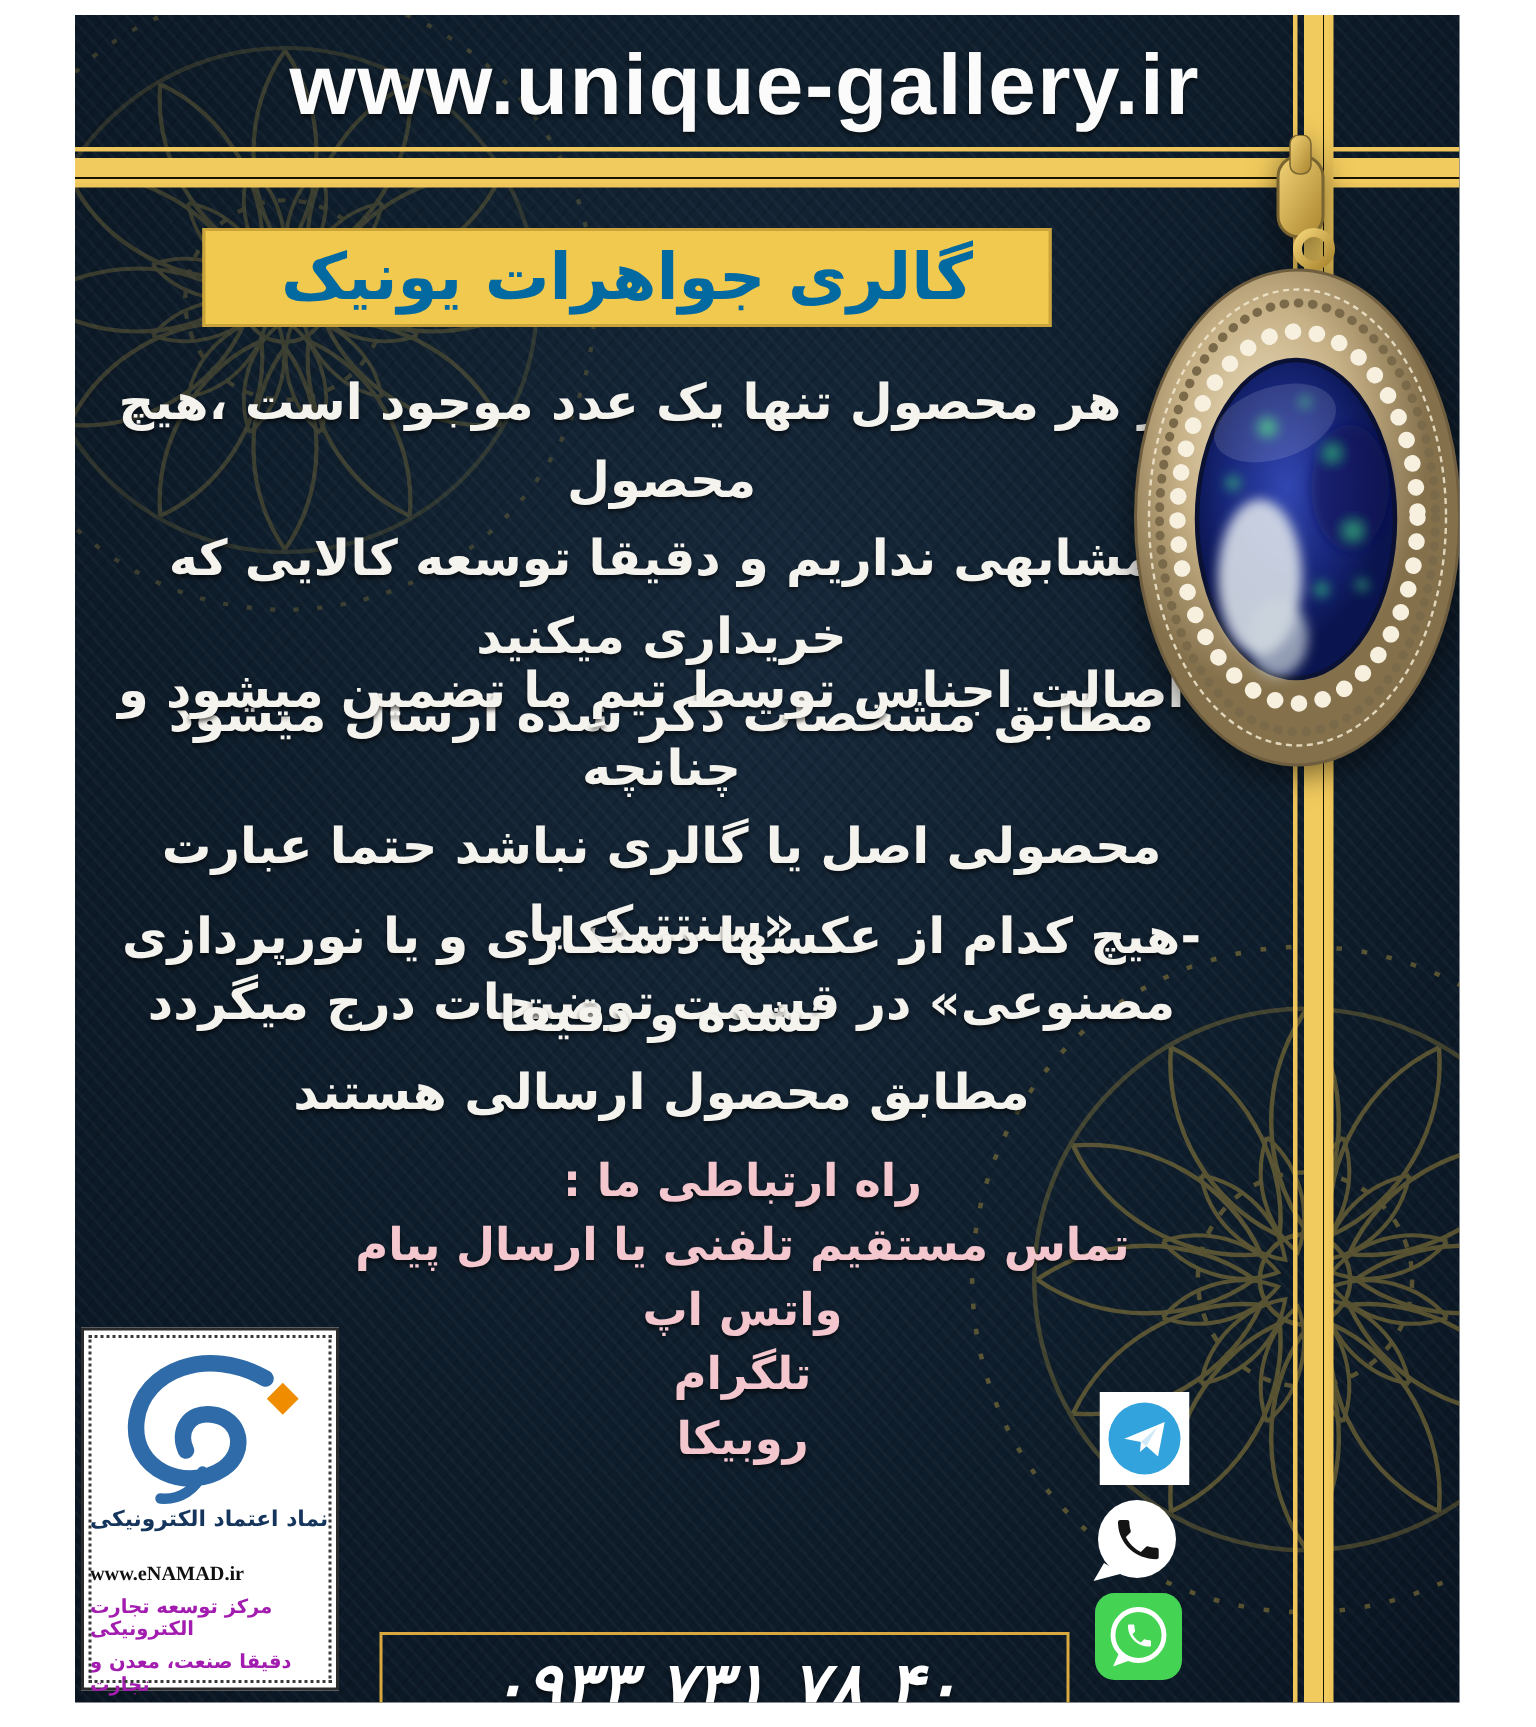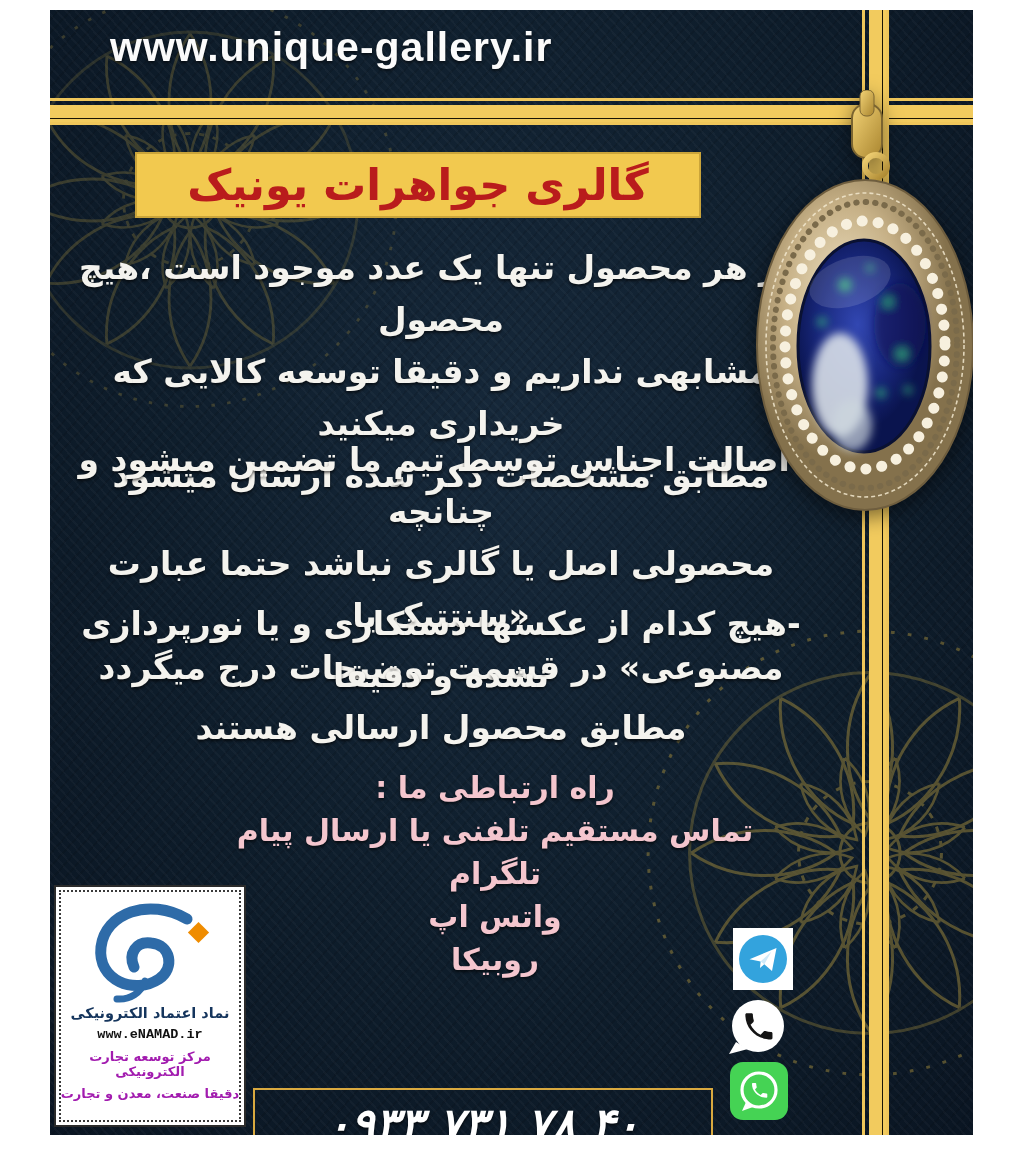--- a/index.html
+++ b/index.html
@@ -27,58 +27,58 @@
     background: linear-gradient(180deg, transparent 0 4px, #f2cb5e 4px 17px, #1a1405 17px 18px, #f2cb5e 18px 23px, transparent 23px);
   }
   
   .vband { position:absolute; top:0; bottom:0; left:812px; width:27px; z-index:3;
     border-left:3px solid #efc65a; border-right:3px solid #efc65a;
     background: linear-gradient(90deg, transparent 0 4px, #f2cb5e 4px 17px, #1a1405 17px 18px, #f2cb5e 18px 23px, transparent 23px);
   }
 
   .url {
     position:absolute; left:60px; top:14px; width:690px; z-index:4;
-    text-align:left; color:#fbfbfb; font-family:"Liberation Sans", sans-serif;
-    font-size:41px; font-weight:600; letter-spacing:1px;
+    text-align:right; color:#fbfbfb; font-family:"Liberation Sans", sans-serif;
+    font-size:57px; font-weight:600; letter-spacing:1px;
     text-shadow:0 2px 3px rgba(0,0,0,.55);
   }
 
   .title-banner {
     position:absolute; left:85px; top:142px; width:566px; height:66px; z-index:4;
     background:#f2c94f; border:2px solid #caa43a;
     display:flex; align-items:center; justify-content:center;
-    direction:rtl; color:#b91c1c; font-size:43px; font-weight:bold;
+    direction:rtl; color:#0369a1; font-size:43px; font-weight:bold;
   }
 
   .para { position:absolute; left:5px; width:772px; z-index:4;
     direction:rtl; text-align:center; color:#f4f3ee; font-weight:bold;
     font-size:33px; line-height:52px; text-shadow:0 2px 3px rgba(0,0,0,.6);
   }
   .para.p1 { top:232px; }
   .para.p2 { top:424px; }
   .para.p3 { top:588px; }
 
   .contact { position:absolute; left:135px; top:756px; width:620px; z-index:4;
     direction:rtl; text-align:center; color:#f4c6ce; font-weight:bold;
     font-size:30px; line-height:43px; text-shadow:0 2px 3px rgba(0,0,0,.6);
   }
 
   .pendant { position:absolute; left:700px; top:80px; width:232px; height:440px; z-index:5;
     filter: drop-shadow(0 6px 10px rgba(0,0,0,.5));
   }
 
   .enamad {
-    position:absolute; left:4px; top:875px; width:192px; height:242px; z-index:6;
+    position:absolute; left:4px; top:875px; width:172px; height:242px; z-index:6;
     background:#ffffff; border:2px solid #2b2b2b;
-    padding:6px 4px; text-align:center;
+    padding:6px 4px; text-align:left;
   }
   .enamad::before { content:""; position:absolute; inset:3px; border:2px dotted #3a3a3a; pointer-events:none; }
   .enamad .elogo { display:block; margin:2px auto 0; }
   .enamad .t1 { direction:rtl; font-size:14.5px; font-weight:bold; color:#15355d; margin-top:2px; }
-  .enamad .t2 { font-family:Liberation Mono, monospace; font-size:13.5px; font-weight:bold; color:#101010; margin-top:6px; }
+  .enamad .t2 { font-family:Liberation Serif, serif; font-size:13.5px; font-weight:bold; color:#101010; margin-top:20px; }
   .enamad .t3, .enamad .t4 { direction:rtl; font-size:13px; color:#a21caf; margin-top:7px; font-weight:bold; }
 
   .phone-box {
     position:absolute; left:203px; top:1078px; width:460px; height:72px; z-index:6;
     border:2px solid #d9a93f; display:flex; align-items:center; justify-content:center;
     direction:ltr; color:#ffffff; font-size:45px; font-weight:bold; letter-spacing:5px;
     text-shadow:0 2px 3px rgba(0,0,0,.6);
     font-style:italic;
   }
 
@@ -175,22 +175,22 @@
     <div>مصنوعی» در قسمت توضیحات درج میگردد</div>
   </div>
   <div class="para p3">
     <div>-هیچ کدام از عکسها دستکاری و یا نورپردازی نشده و دقیقا</div>
     <div>مطابق محصول ارسالی هستند</div>
   </div>
 
   <div class="contact">
     <div>راه ارتباطی ما :</div>
     <div>تماس مستقیم تلفنی یا ارسال پیام</div>
+    <div>واتس اپ</div>
     <div>تلگرام</div>
-    <div>واتس اپ</div>
     <div>روبیکا</div>
   </div>
 
   <svg class="pendant" viewBox="0 0 232 440">
 
     <rect x="102" y="14" width="30" height="54" rx="14" fill="url(#goldGrad)" stroke="#7a6430" stroke-width="2"></rect>
     <rect x="110" y="0" width="14" height="26" rx="6" fill="url(#goldGrad)" stroke="#7a6430"></rect>
     <circle cx="126" cy="76" r="11" fill="none" stroke="url(#goldGrad)" stroke-width="6"></circle>
 
     <ellipse cx="115" cy="255" rx="108" ry="165" fill="url(#rimGrad)" stroke="#6e5d3e" stroke-width="2"></ellipse>

